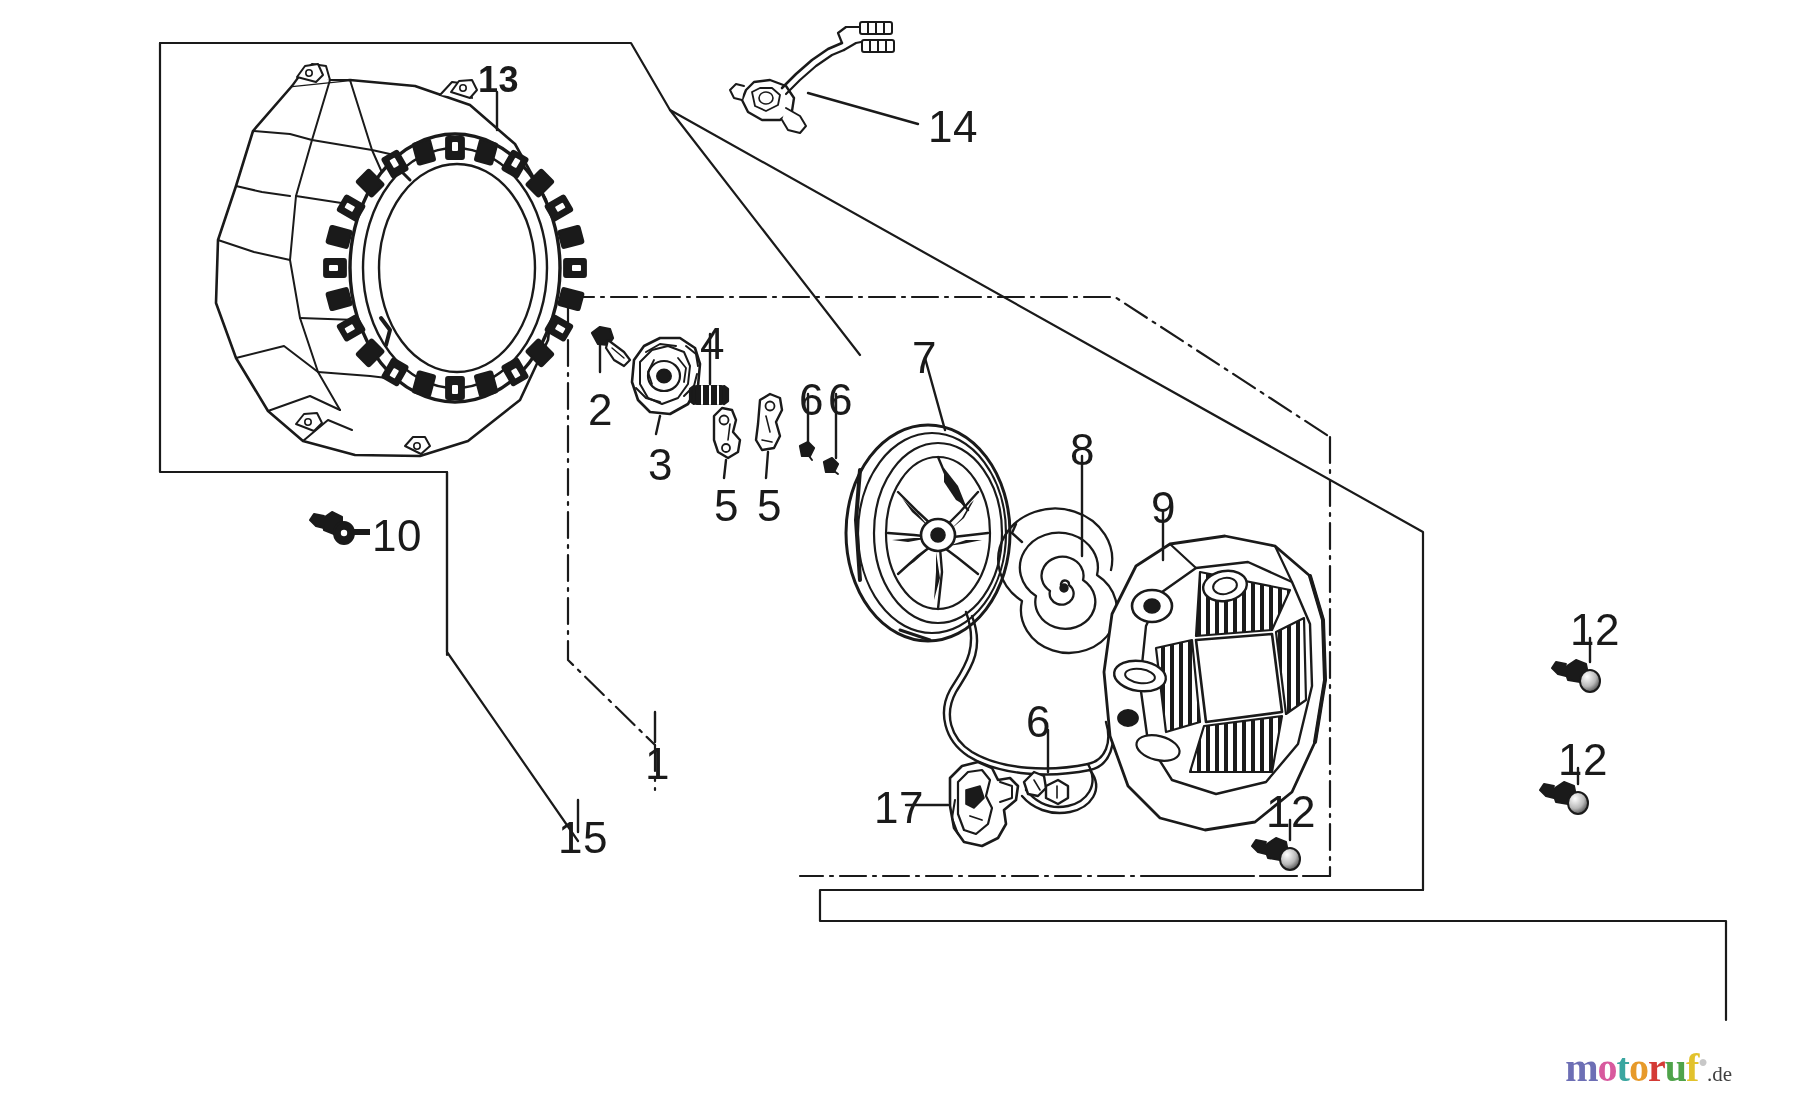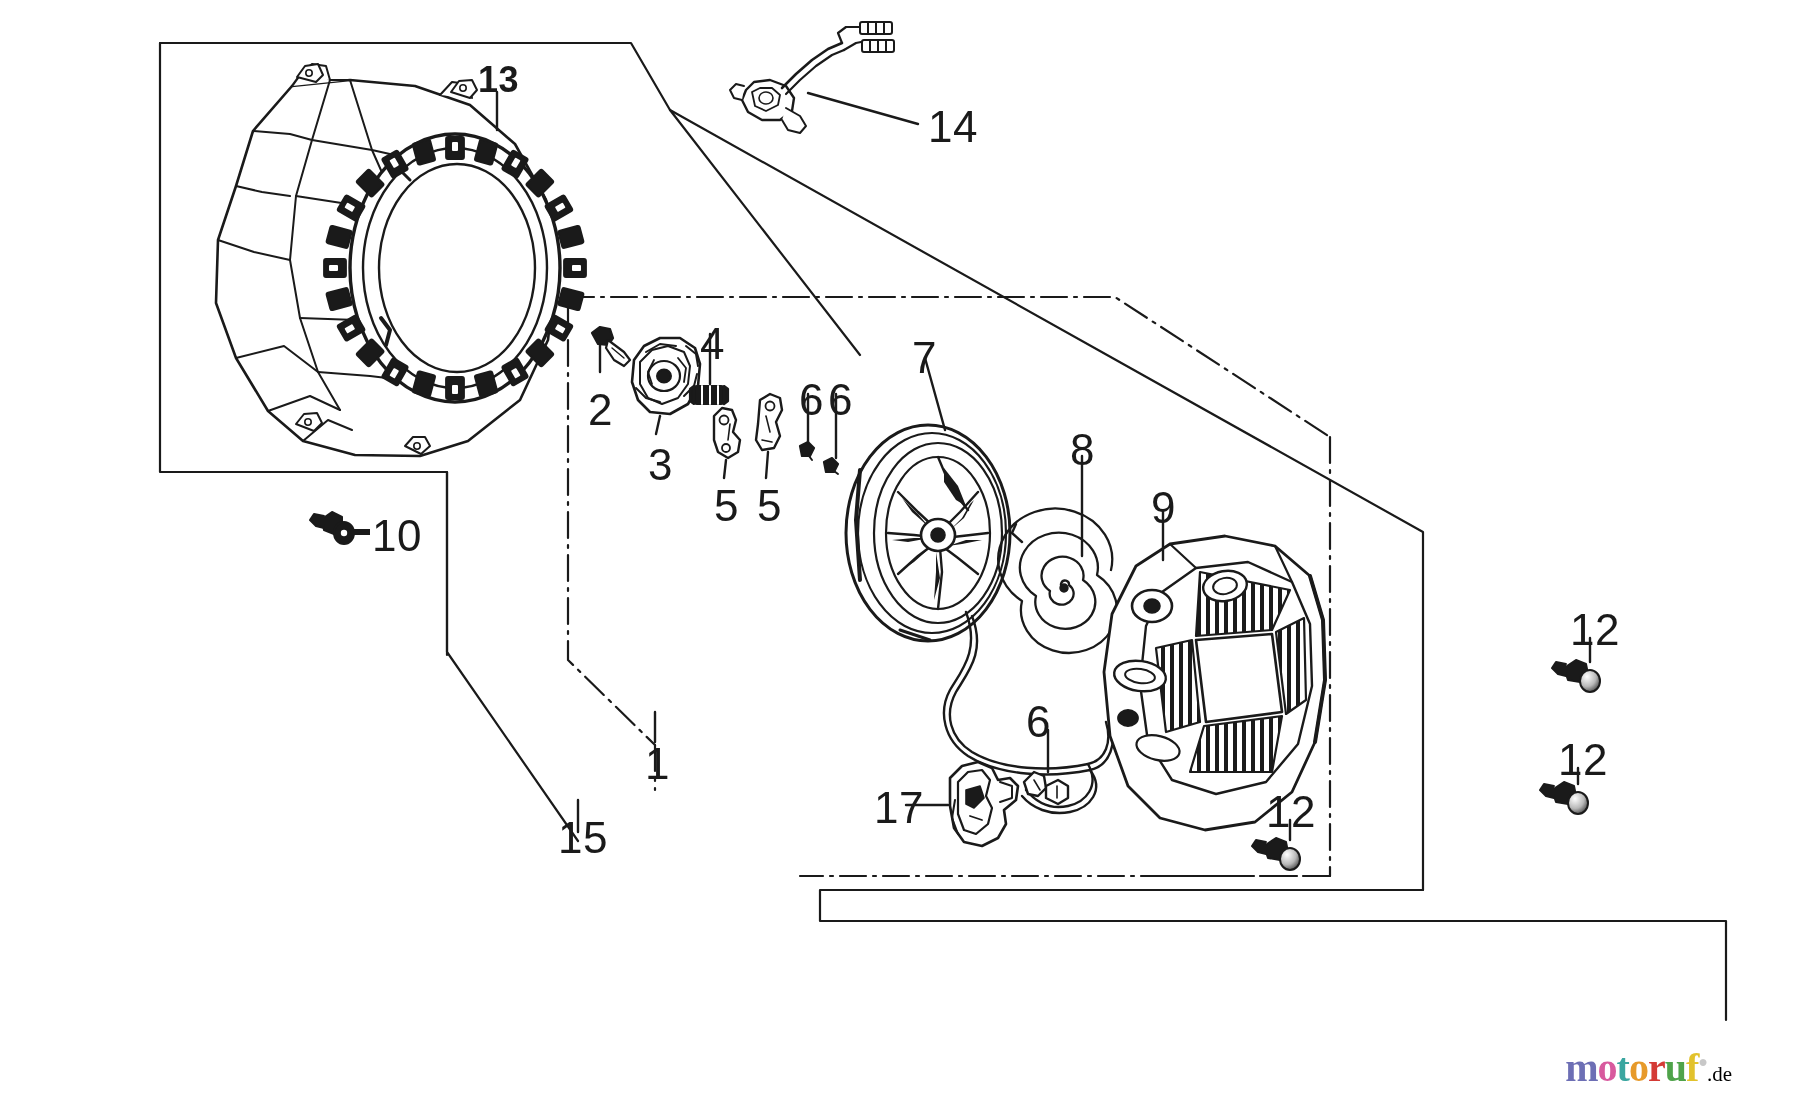--- a/index.html
+++ b/index.html
@@ -45,21 +45,21 @@
     bottom: 6px;
     font-family: "Liberation Serif", serif;
     font-size: 40px;
     line-height: 1;
     letter-spacing: -1px;
     white-space: nowrap;
   }
   #watermark .l { font-weight: bold; }
   #watermark .tld {
     font-size: 21px;
-    color: #000000;
+    color: #404040;
     letter-spacing: 0;
     font-weight: normal;
   }
   #watermark .dot-accent {
     position: relative;
     top: -14px;
     font-size: 16px;
     color: #c8c8c8;
   }
 </style>

